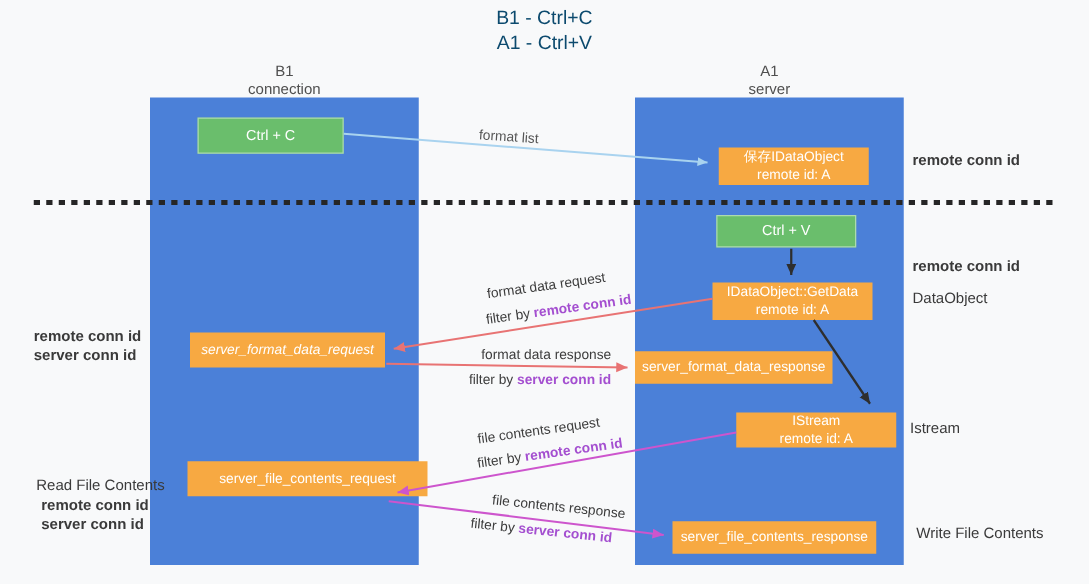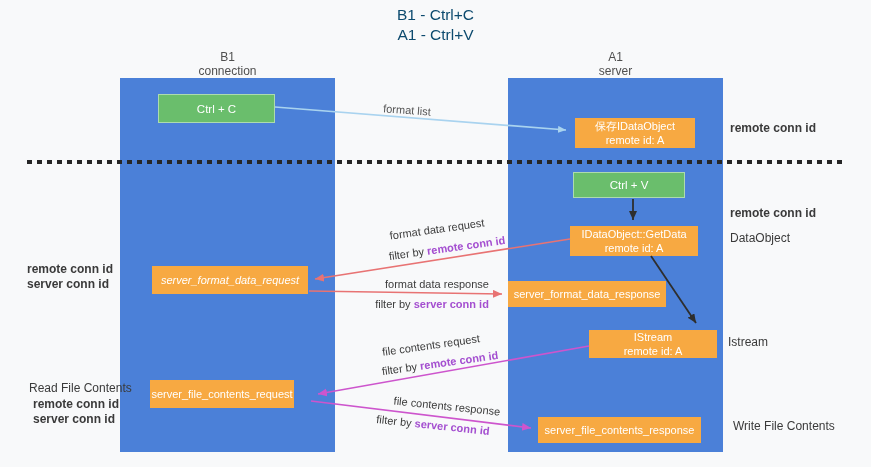--- a/index.html
+++ b/index.html
@@ -57,21 +57,21 @@
   <div class="obox" style="left:570px;top:226px;width:128px;height:30px;">
     <div>IDataObject::GetData</div>
     <div>remote id: A</div>
   </div>
   <div class="obox" style="left:152px;top:266px;width:156px;height:28px;font-style:italic;">server_format_data_request</div>
   <div class="obox" style="left:508px;top:281px;width:158px;height:26px;">server_format_data_response</div>
   <div class="obox" style="left:589px;top:330px;width:128px;height:28px;">
     <div>IStream</div>
     <div>remote id: A</div>
   </div>
-  <div class="obox" style="left:150px;top:380px;width:144px;height:28px;">server_file_contents_request</div>
+  <div class="obox" style="left:150px;top:369px;width:192px;height:28px;">server_file_contents_request</div>
   <div class="obox" style="left:538px;top:417px;width:163px;height:26px;">server_file_contents_response</div>
 
   <svg class="svglayer" viewBox="0 0 871 467">
     <defs>
       <marker id="m-blue" markerUnits="userSpaceOnUse" markerWidth="10" markerHeight="9" refX="8" refY="3.5" orient="auto">
         <path d="M0,0 L8,3.5 L0,7 z" fill="#a9d3ef"></path>
       </marker>
       <marker id="m-black" markerUnits="userSpaceOnUse" markerWidth="11" markerHeight="10" refX="9" refY="4" orient="auto">
         <path d="M0,0 L9,4 L0,8 z" fill="#2e2e2e"></path>
       </marker>

